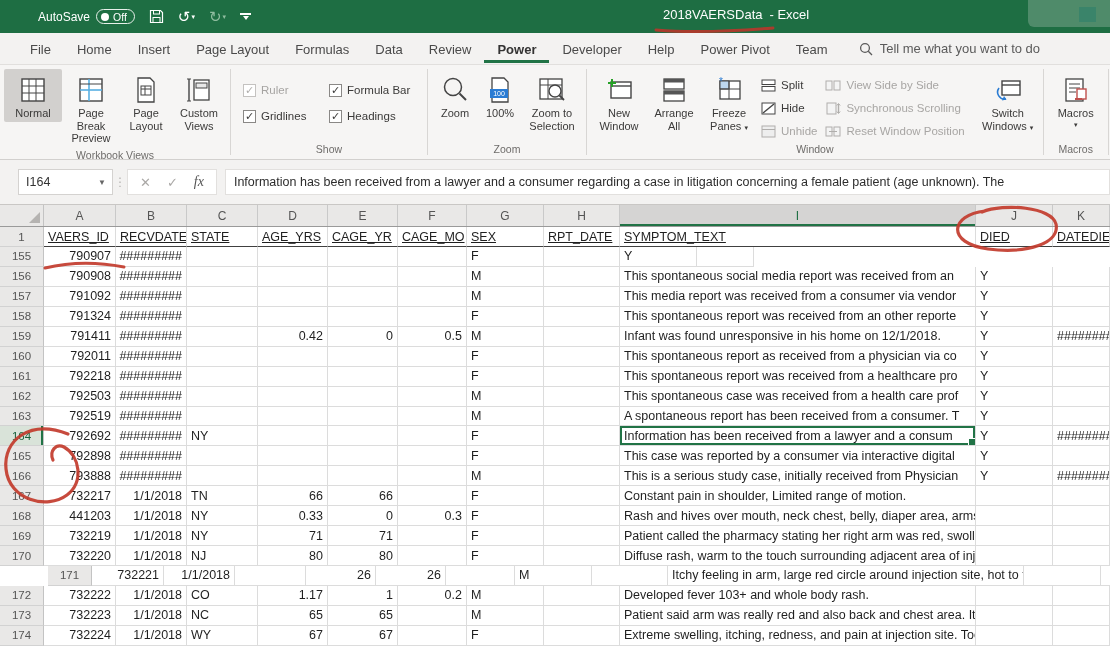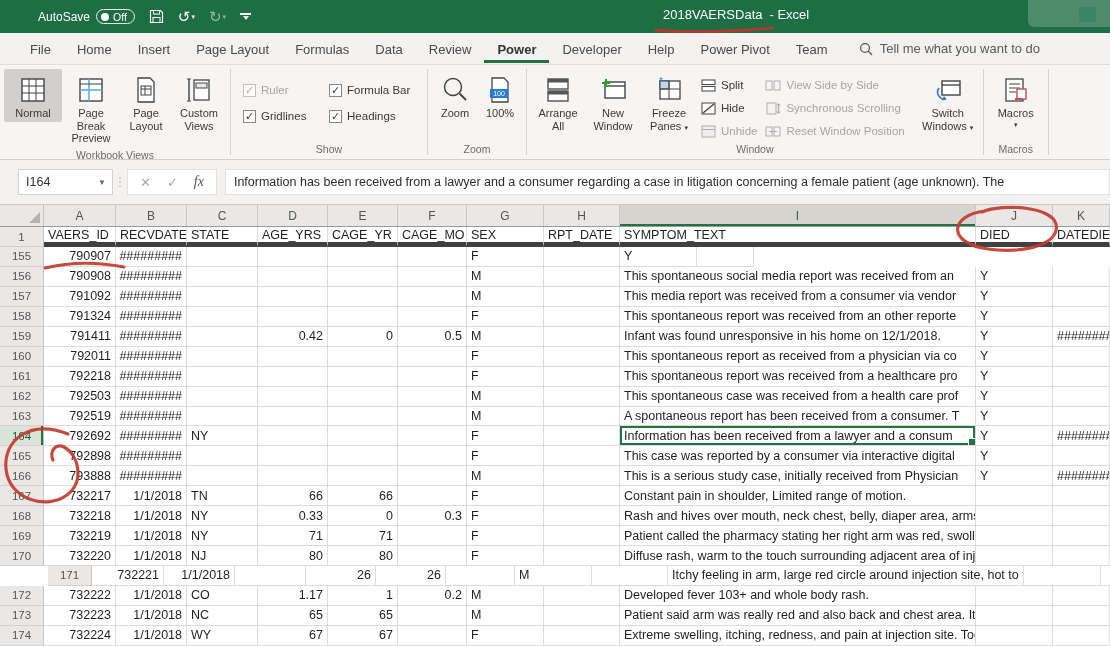--- a/index.html
+++ b/index.html
@@ -69,21 +69,21 @@
   .corner .tri { position:absolute; right:3px; bottom:3px; width:0; height:0; border-left:11px solid transparent; border-bottom:11px solid #b5b3b1; }
   .colhdr { background:#e9e8e7; border-right:1px solid #c9c9c9; font-size:12px; color:#555; display:flex; align-items:center; justify-content:center; }
   .colhdr.selcol { background:#d5d4d3; box-shadow: inset 0 -2px 0 #217346; color:#1e6e43; }
   .grow { display:flex; }
   .rowhdr { width:44px; background:#e9e8e7; border-right:1px solid #c3c3c3; border-bottom:1px solid #d2d2d2; font-size:11.5px; color:#555; display:flex; align-items:center; justify-content:center; flex:none; }
   .rowhdr.selrow { background:#d9e3d9; color:#17603a; box-shadow: inset -2px 0 0 #217346; }
   .cell { border-right:1px solid #dcdcdc; border-bottom:1px solid #dcdcdc; font-size:12.5px; color:#1f1f1f; padding:0 4px; display:flex; align-items:center; overflow:hidden; white-space:nowrap; flex:none; }
   .cell.r { justify-content:flex-end; }
   .cell.spill { overflow:visible; position:relative; z-index:1; }
   .cell.hdrcell { color:#1f1f1f; }
-  .fieldrow .cell { border-bottom:5px solid #404040; }
+  .fieldrow .cell { border-bottom:1px solid #404040;text-decoration:underline; }
   .cell.sel { position:relative; z-index:2; box-shadow: inset 0 0 0 2px #217346; overflow:hidden; }
   .cell.sel::after { content:""; position:absolute; right:-1px; bottom:-1px; width:6px; height:6px; background:#217346; border:1px solid #fff; z-index:3; }
 
   
   .anno { position:absolute; left:0; top:0; width:1110px; height:646px; pointer-events:none; z-index:50; }
 
   
   .icsvg { display:block; }
 </style>
 </head>
@@ -242,48 +242,60 @@
         <div class="bigbtn" style="width:44px">
           <span class="ic" style="position:relative">
               <svg class="icsvg" width="26" height="28" viewBox="0 0 26 28">
                 <path d="M5 2 h12 l4 4 v20 h-16 z" fill="#fff" stroke="#444" stroke-width="1.3"></path>
                 <rect x="3" y="13" width="18" height="9" fill="#2b7cd3"></rect>
                 <text x="12" y="20" font-size="7" fill="#fff" text-anchor="middle" font-family="Liberation Sans, sans-serif">100</text>
               </svg>
             </span>
           <span>100%</span>
         </div>
+        <div class="bigbtn" style="width:60px">
+          <span class="ic">
+              <svg class="icsvg" width="30" height="30" viewBox="0 0 30 30">
+                <rect x="3" y="4" width="22" height="20" fill="#fff" stroke="#444" stroke-width="1.3"></rect>
+                <line x1="3" y1="10" x2="25" y2="10" stroke="#444"></line>
+                <line x1="11" y1="4" x2="11" y2="24" stroke="#444"></line>
+                <circle cx="18" cy="16" r="6" fill="#fff" fill-opacity="0.7" stroke="#444" stroke-width="1.4"></circle>
+                <line x1="22.5" y1="20.5" x2="27" y2="25" stroke="#444" stroke-width="1.8"></line>
+              </svg>
+            </span>
+          <span>Zoom to Selection</span>
+        </div>
       </div>
       <div class="rgroup-label">Zoom</div>
     </div>
     <div class="rdivider"></div>
 
     <div class="rgroup">
       <div class="rgroup-body">
+        <div class="bigbtn" style="width:56px">
+          <span class="ic">
+              <svg class="icsvg" width="30" height="28" viewBox="0 0 30 28">
+                <rect x="7" y="6" width="20" height="16" fill="#fff" stroke="#444" stroke-width="1.4"></rect>
+                <line x1="7" y1="10" x2="27" y2="10" stroke="#444" stroke-width="1.4"></line>
+                <line x1="4" y1="7" x2="12" y2="7" stroke="#27a027" stroke-width="2"></line>
+                <line x1="8" y1="3" x2="8" y2="11" stroke="#27a027" stroke-width="2"></line>
+              </svg>
+            </span>
+          <span>New Window</span>
+        </div>
         <div class="bigbtn" style="width:54px">
           <span class="ic">
               <svg class="icsvg" width="26" height="28" viewBox="0 0 26 28">
                 <rect x="3" y="3" width="20" height="10" fill="#fff" stroke="#444" stroke-width="1.3"></rect>
                 <rect x="3" y="3" width="20" height="3.5" fill="#555"></rect>
                 <rect x="3" y="15" width="20" height="10" fill="#fff" stroke="#444" stroke-width="1.3"></rect>
                 <rect x="3" y="15" width="20" height="3.5" fill="#555"></rect>
               </svg>
             </span>
           <span>Arrange All</span>
-        </div>
-        <div class="bigbtn" style="width:56px">
-          <span class="ic">
-              <svg class="icsvg" width="30" height="28" viewBox="0 0 30 28">
-                <rect x="7" y="6" width="20" height="16" fill="#fff" stroke="#444" stroke-width="1.4"></rect>
-                <line x1="7" y1="10" x2="27" y2="10" stroke="#444" stroke-width="1.4"></line>
-                <line x1="4" y1="7" x2="12" y2="7" stroke="#27a027" stroke-width="2"></line>
-                <line x1="8" y1="3" x2="8" y2="11" stroke="#27a027" stroke-width="2"></line>
-              </svg>
-            </span>
-          <span>New Window</span>
         </div>
         <div class="bigbtn" style="width:56px">
           <span class="ic">
               <svg class="icsvg" width="30" height="28" viewBox="0 0 30 28">
                 <rect x="6" y="5" width="20" height="18" fill="#fff" stroke="#444" stroke-width="1.3"></rect>
                 <rect x="6" y="5" width="9" height="8" fill="#bdd7ee" stroke="#444"></rect>
                 <line x1="15" y1="5" x2="15" y2="23" stroke="#444"></line>
                 <line x1="6" y1="13" x2="26" y2="13" stroke="#444"></line>
                 <text x="5" y="9" font-size="10" fill="#2b7cd3" font-family="Liberation Sans, sans-serif">*</text>
               </svg>
@@ -602,21 +614,21 @@
           <div class="cell r" style="width: 70px; height: 19.95px;">66</div>
           <div class="cell r" style="width: 69px; height: 19.95px;"></div>
           <div class="cell" style="width: 77px; height: 19.95px;">F</div>
           <div class="cell" style="width: 76px; height: 19.95px;"></div>
           <div class="cell" style="width: 356px; height: 19.95px;">Constant pain in shoulder, Limited range of motion.</div>
           <div class="cell" style="width: 77px; height: 19.95px;"></div>
           <div class="cell" style="width: 57px; height: 19.95px;"></div>
         </div>
         <div class="grow" style="height: 19.95px;">
           <div class="rowhdr">168</div>
-          <div class="cell r" style="width: 72px; height: 19.95px;">732218</div>
+          <div class="cell r" style="width: 72px; height: 19.95px;">441203</div>
           <div class="cell r" style="width: 71px; height: 19.95px;">1/1/2018</div>
           <div class="cell" style="width: 71px; height: 19.95px;">NY</div>
           <div class="cell r" style="width: 70px; height: 19.95px;">0.33</div>
           <div class="cell r" style="width: 70px; height: 19.95px;">0</div>
           <div class="cell r" style="width: 69px; height: 19.95px;">0.3</div>
           <div class="cell" style="width: 77px; height: 19.95px;">F</div>
           <div class="cell" style="width: 76px; height: 19.95px;"></div>
           <div class="cell" style="width: 356px; height: 19.95px;">Rash and hives over mouth, neck chest, belly, diaper area, arms, back. Swollen rig</div>
           <div class="cell" style="width: 77px; height: 19.95px;"></div>
           <div class="cell" style="width: 57px; height: 19.95px;"></div>

